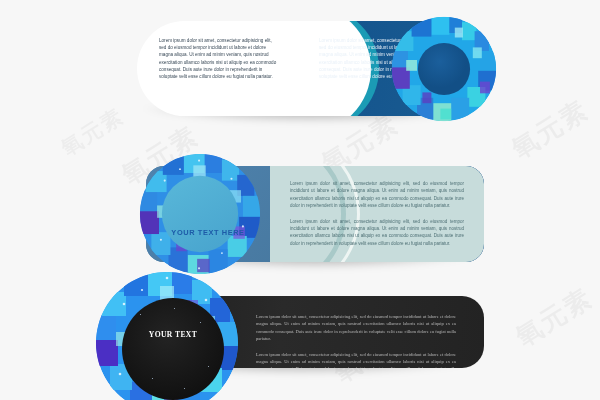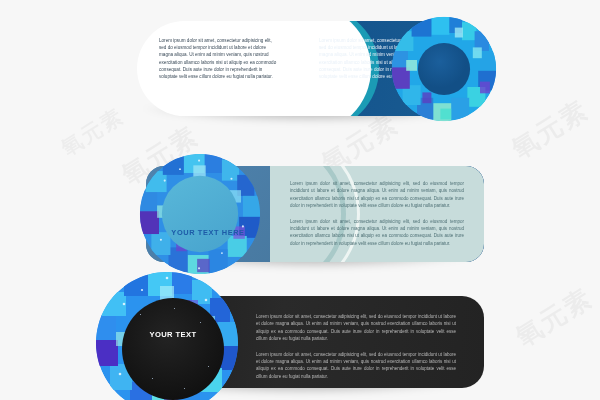--- a/index.html
+++ b/index.html
@@ -85,21 +85,21 @@
     font-size:4.5px;line-height:7.4px;color:#4d6f74;text-align:justify;
   }
   #b2 .t-body p{margin:0 0 8px 0;}
   #r2{position:absolute;left:-8px;top:-14px;width:124px;height:124px;z-index:7;}
   #b2 .ctext{
     position:absolute;left:20px;top:46px;width:84px;text-align:center;
     font-size:7.4px;font-weight:700;letter-spacing:.6px;color:#1d5ba8;z-index:9;margin-top:16px;
   }
 
   
-  #b3{left:116px;top:296px;width:368px;height:92px;z-index:5;}
+  #b3{left:116px;top:296px;width:368px;height:72px;z-index:5;font-family:Liberation Serif, serif;}
   #b3 .body{
     position:absolute;inset:0;border-radius:22px;overflow:hidden;
     background:#252525;z-index:2;
     background-image:linear-gradient(95deg,#1d1d1d 0%,#2a2a2a 45%,#232323 100%);
   }
   #b3 .t-body{
     position:absolute;left:140px;top:17px;width:200px;
     font-size:4.5px;line-height:7.4px;color:#b9b9b9;text-align:justify;z-index:4;
   }
   #b3 .t-body p{margin:0 0 8px 0;}

